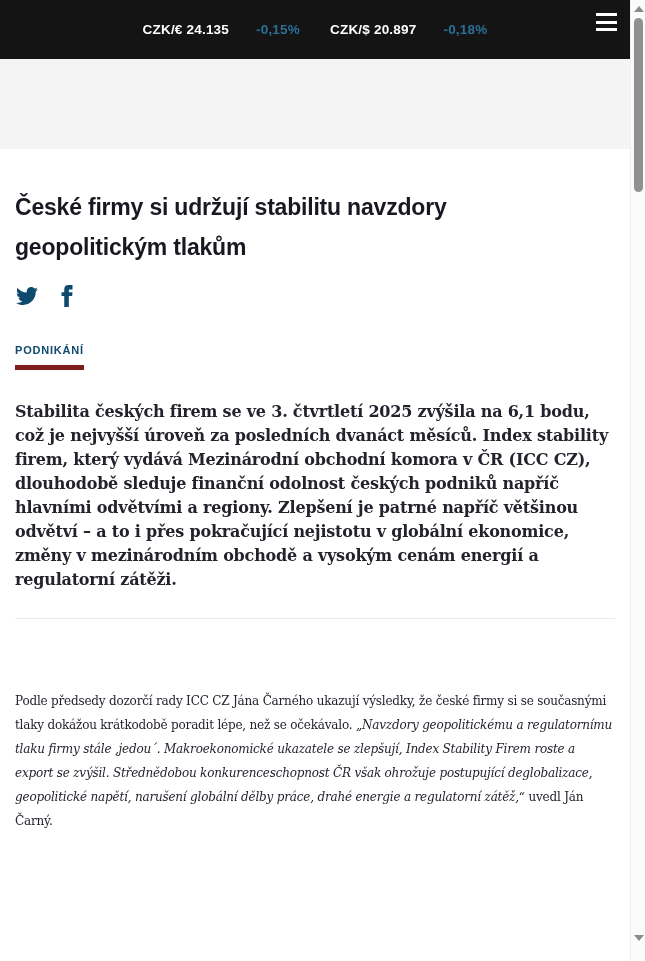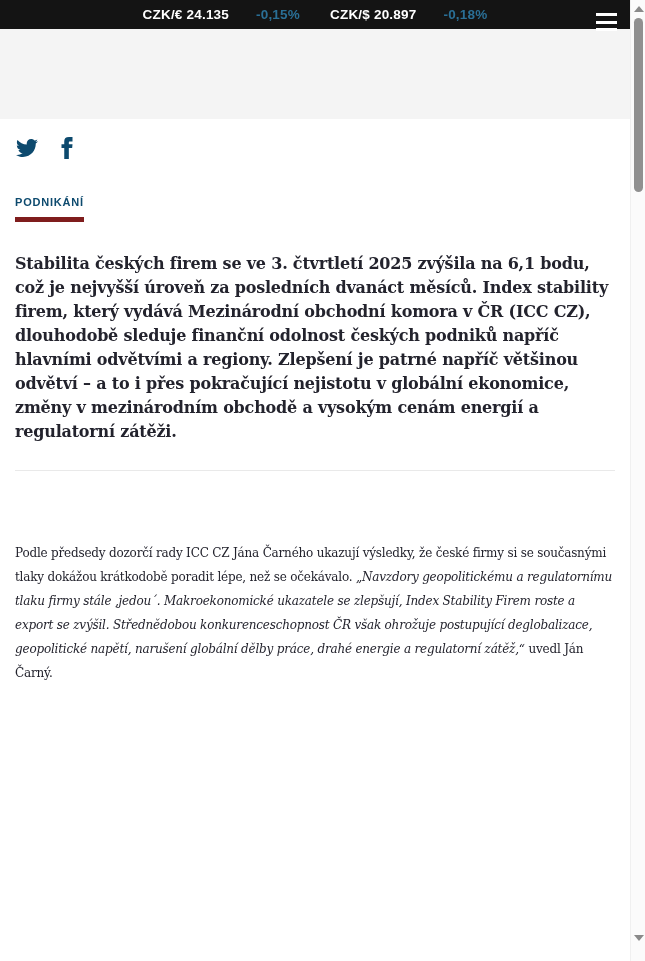--- a/index.html
+++ b/index.html
@@ -3,21 +3,21 @@
 <meta charset="utf-8">
 <style>
   * { margin:0; padding:0; box-sizing:border-box; }
   html,body { width:645px; height:961px; overflow:hidden; background:#fff; }
   body { font-family:"Liberation Sans", sans-serif; position:relative; }
 
   .page { width:630px; height:961px; background:#fff; position:relative; }
 
   
   .topbar {
-    height:29px; background:#141414; display:flex;
+    height:59px; background:#141414; display:flex;
     align-items:center; justify-content:center; position:relative;
   }
   .rates { display:flex; gap:30px; align-items:center; }
   .rate { display:flex; gap:7px; align-items:baseline;
     font-weight:bold; font-size:13.5px; color:#fff; letter-spacing:.2px; }
   .rate .change { color:#2a6f96; font-weight:bold;margin-left:20px; }
   .menu-btn {
     position:absolute; right:13px; top:12px; width:21px; height:20px;
     background:none; border:none; cursor:pointer;
     display:flex; flex-direction:column; justify-content:space-between; padding:1px 0;
@@ -100,20 +100,21 @@
       <span></span>
         <span></span>
         <span></span>
     </button>
   </header>
 
   <div class="gap-strip"></div>
 
 
   <main class="content">
+    <h1 class="title">České firmy si udržují stabilitu navzdory geopolitickým tlakům</h1>
 
 
     <div class="social">
       <a href="#" aria-label="Twitter">
         <svg width="22" height="22" viewBox="0 0 24 24">
           <path d="M23.954 4.569c-.885.389-1.83.654-2.825.775 1.014-.611 1.794-1.574 2.163-2.723-.951.555-2.005.959-3.127 1.184-.896-.959-2.173-1.559-3.591-1.559-2.717 0-4.92 2.203-4.92 4.917 0 .39.045.765.127 1.124C7.691 8.094 4.066 6.13 1.64 3.161c-.427.722-.666 1.561-.666 2.475 0 1.71.87 3.213 2.188 4.096-.807-.026-1.566-.248-2.228-.616v.061c0 2.385 1.693 4.374 3.946 4.827-.413.111-.849.171-1.296.171-.314 0-.615-.03-.916-.086.631 1.953 2.445 3.377 4.604 3.417-1.68 1.319-3.809 2.105-6.102 2.105-.39 0-.779-.023-1.17-.067 2.189 1.394 4.768 2.209 7.557 2.209 9.054 0 13.999-7.496 13.999-13.986 0-.209 0-.42-.015-.63.961-.689 1.8-1.56 2.46-2.548l-.047-.02z"></path>
         </svg>
       </a>
       <a href="#" aria-label="Facebook">
         <svg width="22" height="22" viewBox="0 0 24 24">

